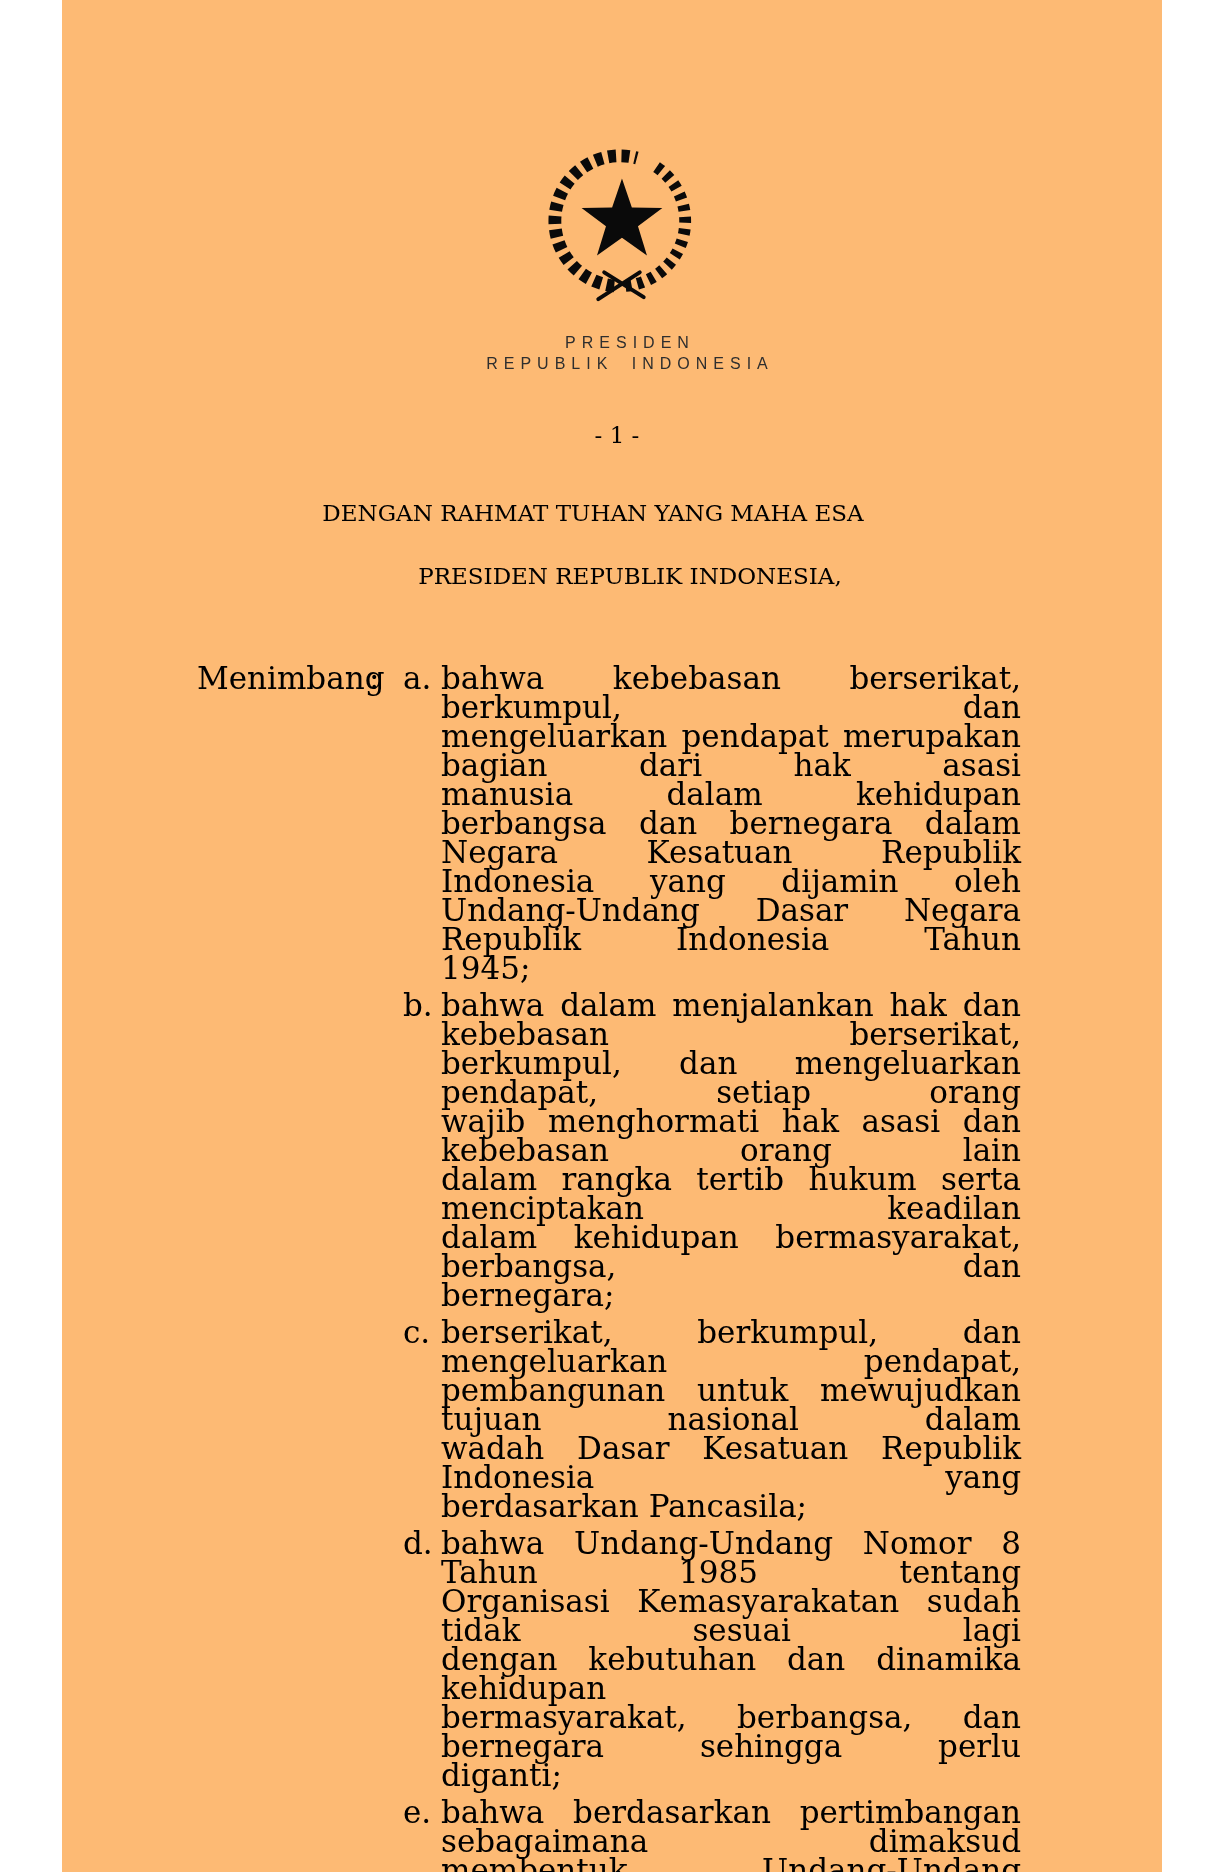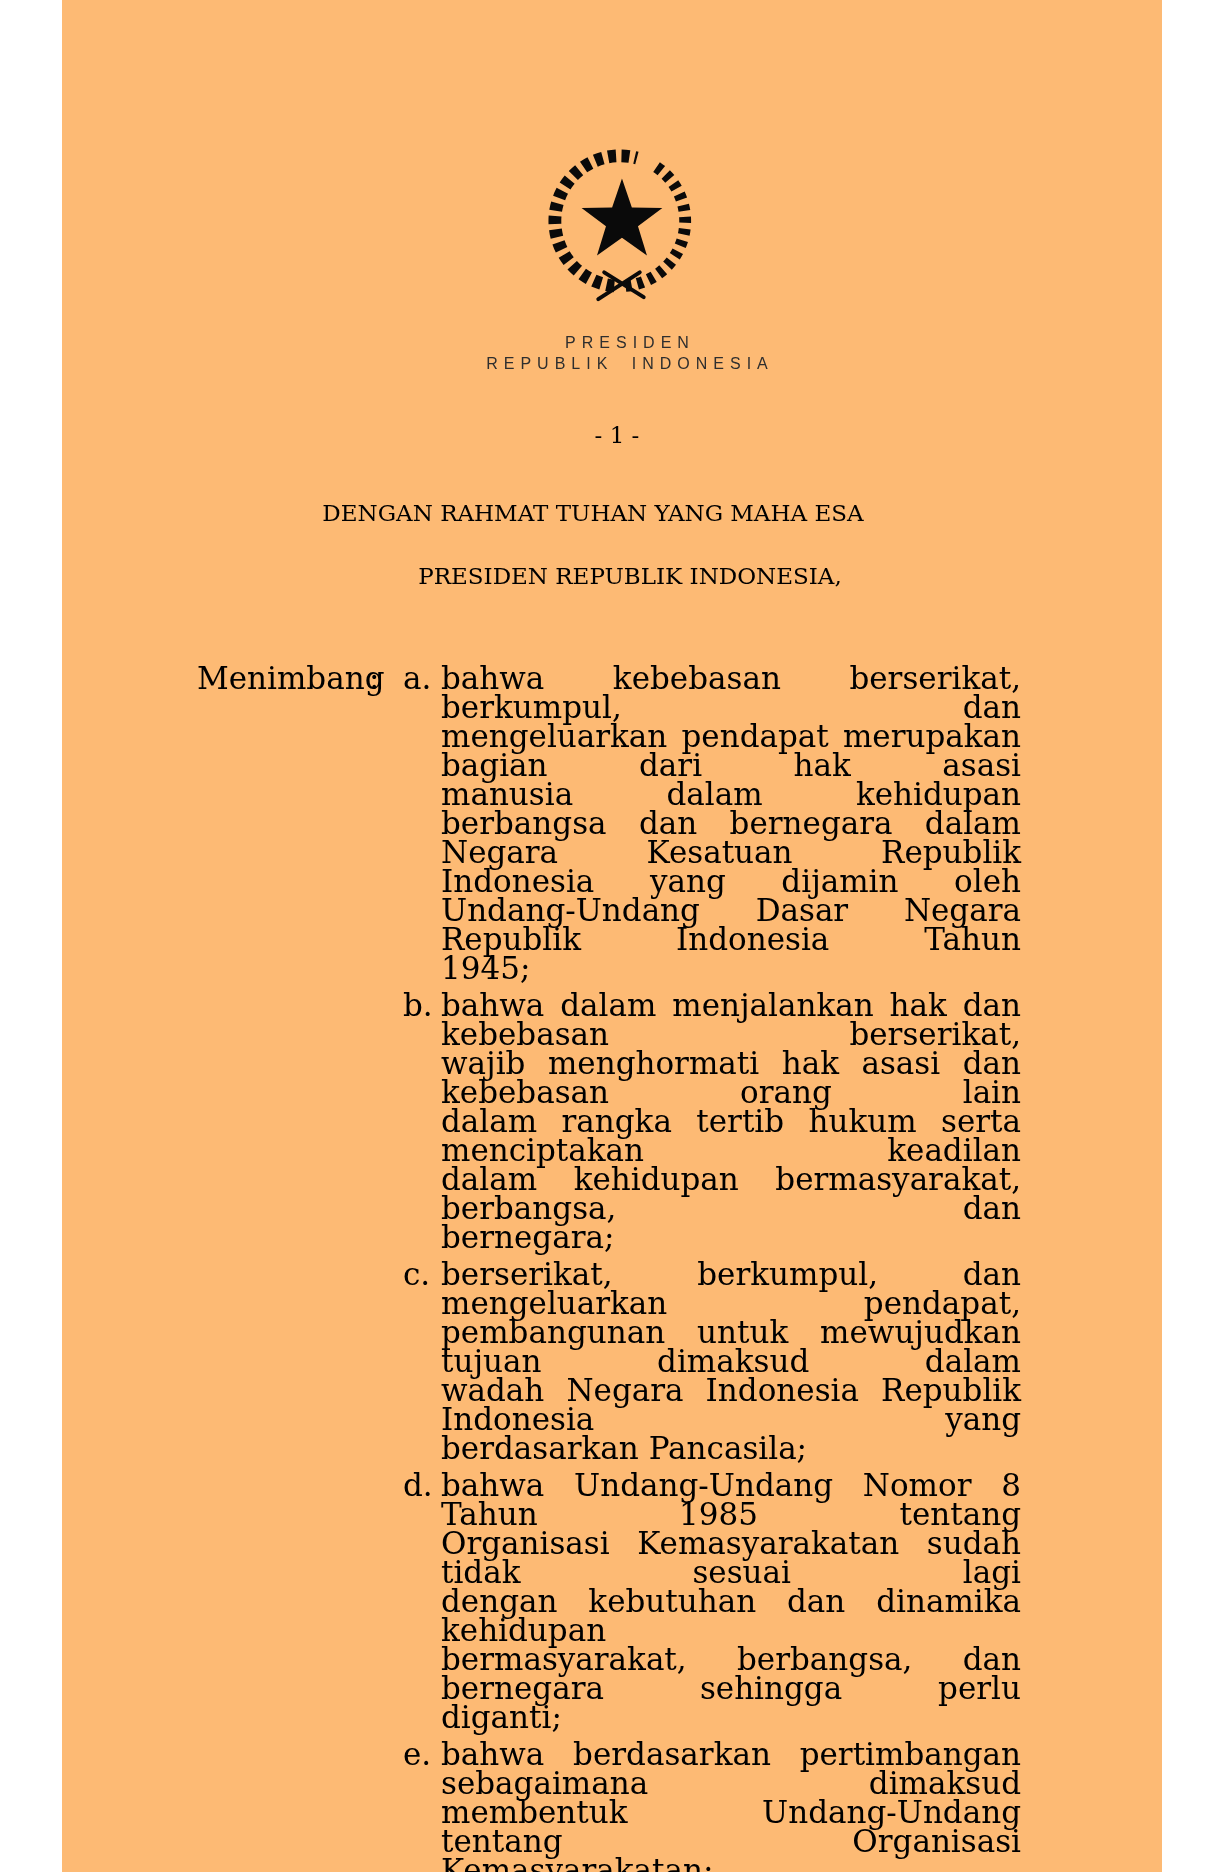--- a/index.html
+++ b/index.html
@@ -111,32 +111,33 @@
             <div class="line just">manusia dalam kehidupan berbangsa dan bernegara dalam</div>
             <div class="line just">Negara Kesatuan Republik Indonesia yang dijamin oleh</div>
             <div class="line just">Undang-Undang Dasar Negara Republik Indonesia Tahun</div>
             <div class="line">1945;</div>
           </div>
         </div>
         <div class="item">
           <div class="item-letter">b.</div>
           <div class="item-para">
             <div class="line just">bahwa dalam menjalankan hak dan kebebasan berserikat,</div>
+            <div class="line just">berkumpul, dan mengeluarkan pendapat, setiap orang</div>
             <div class="line just">wajib menghormati hak asasi dan kebebasan orang lain</div>
             <div class="line just">dalam rangka tertib hukum serta menciptakan keadilan</div>
             <div class="line just">dalam kehidupan bermasyarakat, berbangsa, dan</div>
             <div class="line">bernegara;</div>
           </div>
         </div>
         <div class="item">
           <div class="item-letter">c.</div>
           <div class="item-para">
             <div class="line just">berserikat, berkumpul, dan mengeluarkan pendapat,</div>
-            <div class="line just">pembangunan untuk mewujudkan tujuan dimaksud dalam</div>
-            <div class="line just">wadah Negara Indonesia Republik Indonesia yang</div>
+            <div class="line just">pembangunan untuk mewujudkan tujuan nasional dalam</div>
+            <div class="line just">wadah Dasar Kesatuan Republik Indonesia yang</div>
             <div class="line">berdasarkan Pancasila;</div>
           </div>
         </div>
         <div class="item">
           <div class="item-letter">d.</div>
           <div class="item-para">
             <div class="line just">bahwa Undang-Undang Nomor 8 Tahun 1985 tentang</div>
             <div class="line just">Organisasi Kemasyarakatan sudah tidak sesuai lagi</div>
             <div class="line just">dengan kebutuhan dan dinamika kehidupan</div>
             <div class="line just">bermasyarakat, berbangsa, dan bernegara sehingga perlu</div>

